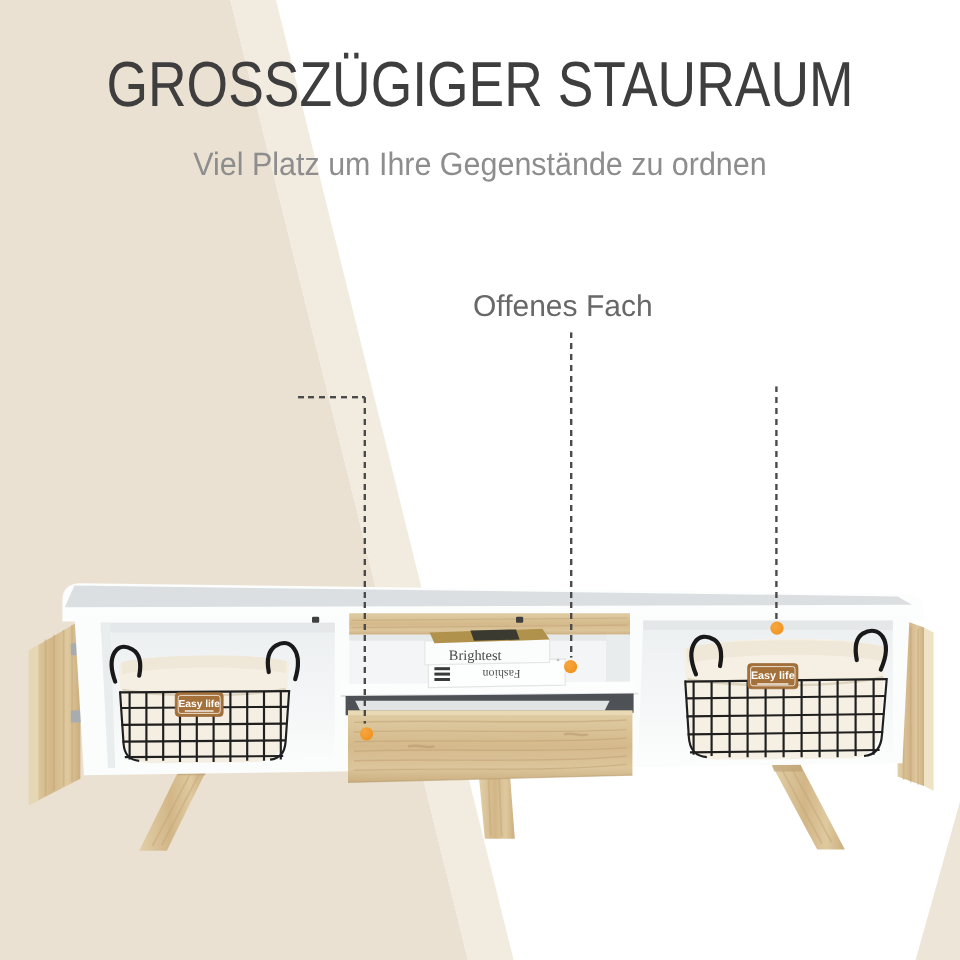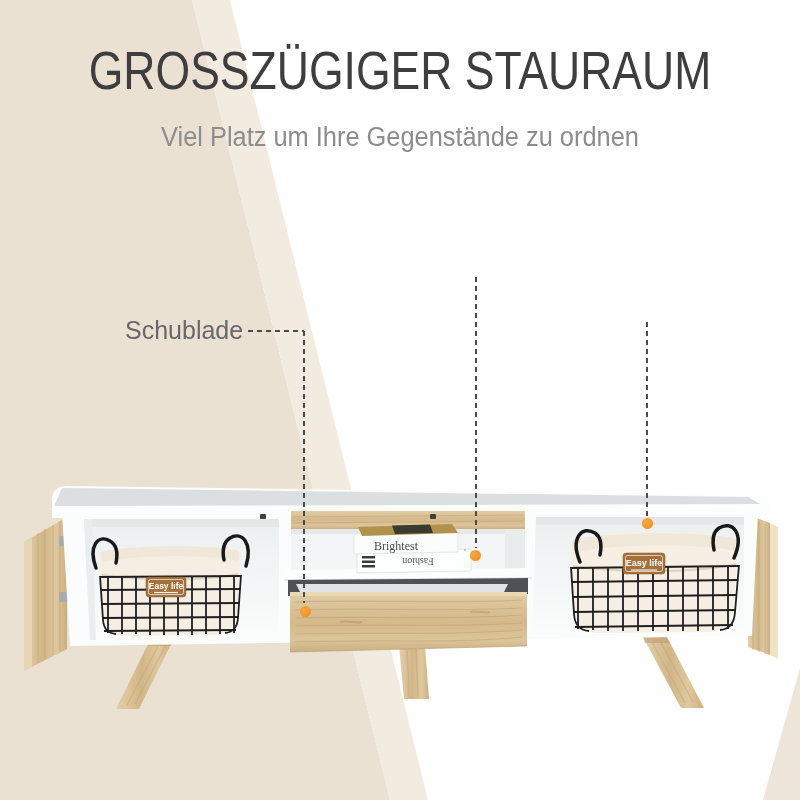--- a/index.html
+++ b/index.html
@@ -194,24 +194,24 @@
         <path d="M295,642 C380,639 450,644 522,637"></path>
       </g>
       <path d="M340,622 C350,620 356,624 362,622 M470,612 C478,610 484,614 490,612" stroke="#B2946A" stroke-width="2" opacity=".5" fill="none"></path>
       <path d="M290,652 L527,646" stroke="#B99C6F" stroke-width="1" opacity=".6" fill="none"></path>
     </g>
   </svg>
 
   <h1 class="title">GROSSZÜGIGER STAURAUM</h1>
   <p class="subtitle">Viel Platz um Ihre Gegenstände zu ordnen</p>
 
-  <div class="callout" id="lbl-drawer">Schublade</div>
   <div class="dash-h" id="dash-drawer-h"></div>
   <div class="dash-v" id="dash-drawer-v"></div>
   <div class="dot" id="dot-drawer"></div>
 
+  <div class="callout" id="lbl-open">Offenes Fach</div>
   <div class="dash-v" id="dash-open-v"></div>
   <div class="dot" id="dot-open"></div>
 
   <div class="dash-v" id="dash-cabinet-v"></div>
   <div class="dot" id="dot-cabinet"></div>
 
 </div>
 
 </body></html>

